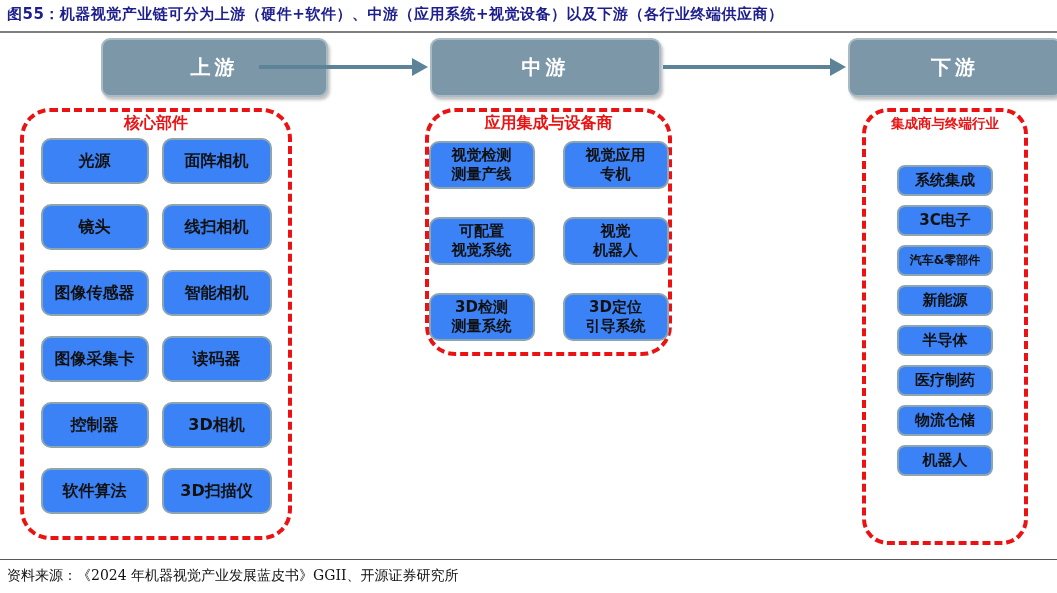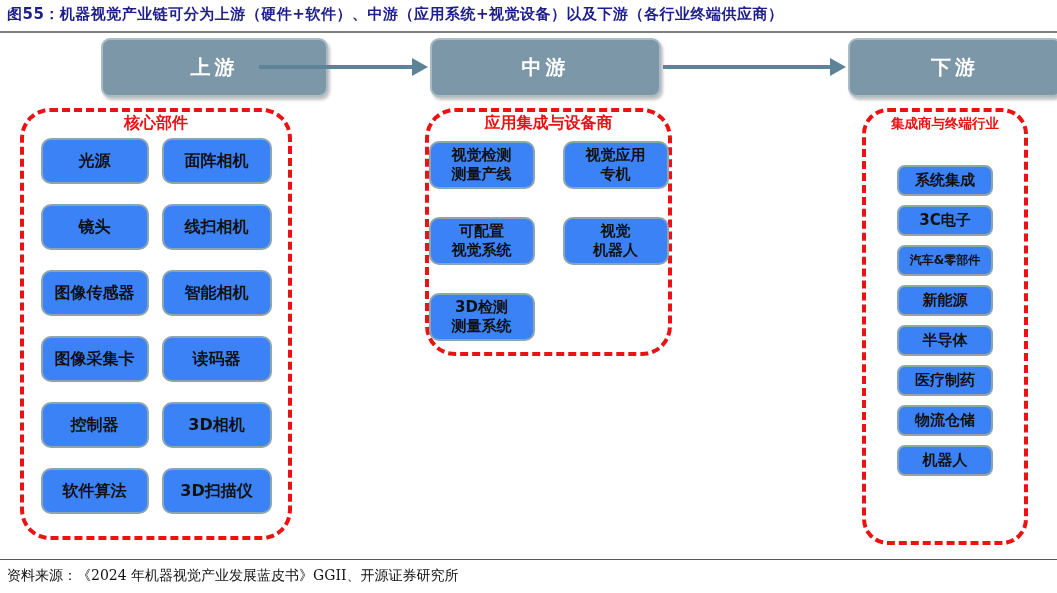--- a/index.html
+++ b/index.html
@@ -119,20 +119,22 @@
       <div class="item">视觉检测
 测量产线</div>
       <div class="item">视觉应用
 专机</div>
       <div class="item">可配置
 视觉系统</div>
       <div class="item">视觉
 机器人</div>
       <div class="item">3D检测
 测量系统</div>
+      <div class="item">3D定位
+引导系统</div>
     </div>
   </div>
 
   <div class="group g3">
     <div class="group-header">集成商与终端行业</div>
     <div class="col3">
       <div class="item">系统集成</div>
       <div class="item">3C电子</div>
       <div class="item small">汽车&amp;零部件</div>
       <div class="item">新能源</div>

